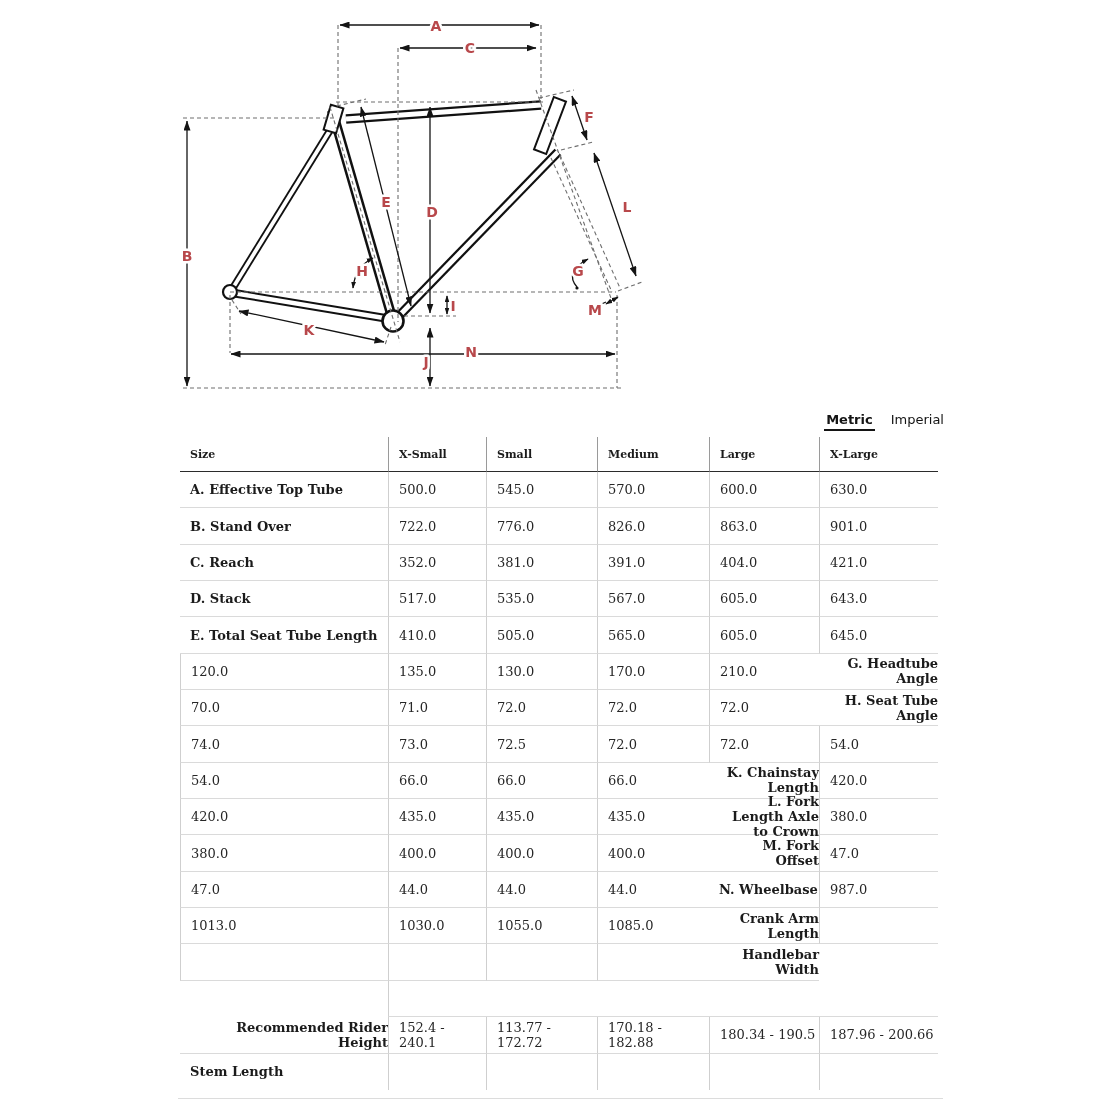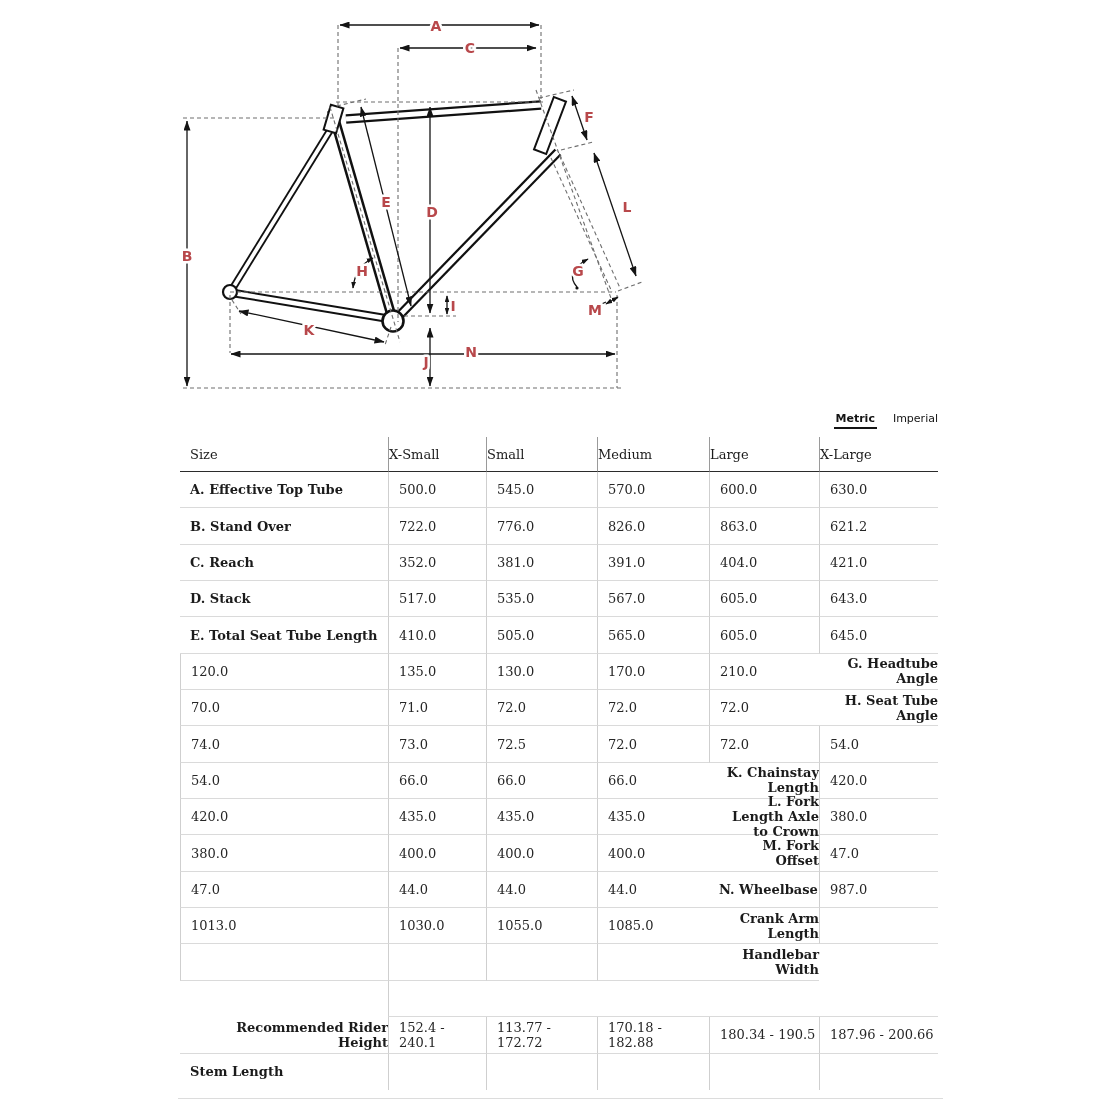--- a/index.html
+++ b/index.html
@@ -3,32 +3,32 @@
 <meta charset="utf-8">
 <style>
   html,body{margin:0;padding:0;background:#ffffff;}
   body{width:1120px;height:1120px;position:relative;overflow:hidden;
        font-family:"DejaVu Serif", serif;color:#1b1b1b;}
 
   
   #diagram-wrap{position:absolute;left:0;top:0;width:680px;height:430px;}
 
   
-  #units-toggle{position:absolute;left:180px;top:412px;width:758px;
+  #units-toggle{position:absolute;left:186px;top:412px;width:758px;
     display:flex;justify-content:flex-end;align-items:baseline;gap:16px;
-    font-family:"DejaVu Sans", sans-serif;font-size:11px;color:#141414;}
+    font-family:"DejaVu Sans", sans-serif;font-size:13px;color:#141414;}
   #units-toggle .unit{cursor:pointer;}
   #units-toggle .active{font-weight:bold;border-bottom:2px solid #141414;padding:0 2px 2px 2px;}
 
   
   #geo-table{position:absolute;left:180px;top:437px;width:758px;
     display:grid;grid-template-columns:208px 98px 111px 112px 110px 119px;}
   .head-cell{height:35px;display:flex;align-items:center;
-    font-size:13px;font-weight:normal;border-bottom:1px solid #2b2b2b;box-sizing:border-box;}
-  .head-cell.val{border-left:1px solid #9a9a9a;}
+    font-size:11px;font-weight:bold;border-bottom:1px solid #2b2b2b;box-sizing:border-box;}
+  .head-cell.val{border-left:1px solid #9a9a9a;padding-left:10px;}
   .head-cell.lab{padding-left:10px;}
   .body-cell{height:36.35px;display:flex;align-items:center;box-sizing:border-box;
     border-bottom:1px solid #dadada;font-size:13px;}
   .label-cell{font-weight:bold;padding-left:10px;text-align:right;}
   .value-cell{padding-left:10px;border-left:1px solid #cfcfcf;color:#262626;}
   .span-cell{grid-column:2 / 7;}
   .no-bottom{border-bottom:none;}
 
   #bottom-divider{position:absolute;left:178px;top:1098px;width:765px;height:1px;
     background:#dcdcdc;}
@@ -165,21 +165,21 @@
     <div class="body-cell value-cell">500.0</div>
     <div class="body-cell value-cell">545.0</div>
     <div class="body-cell value-cell">570.0</div>
     <div class="body-cell value-cell">600.0</div>
     <div class="body-cell value-cell">630.0</div>
     <div class="body-cell label-cell">B. Stand Over</div>
     <div class="body-cell value-cell">722.0</div>
     <div class="body-cell value-cell">776.0</div>
     <div class="body-cell value-cell">826.0</div>
     <div class="body-cell value-cell">863.0</div>
-    <div class="body-cell value-cell">621.2</div>
+    <div class="body-cell value-cell">901.0</div>
     <div class="body-cell label-cell">C. Reach</div>
     <div class="body-cell value-cell">352.0</div>
     <div class="body-cell value-cell">381.0</div>
     <div class="body-cell value-cell">391.0</div>
     <div class="body-cell value-cell">404.0</div>
     <div class="body-cell value-cell">421.0</div>
     <div class="body-cell label-cell">D. Stack</div>
     <div class="body-cell value-cell">517.0</div>
     <div class="body-cell value-cell">535.0</div>
     <div class="body-cell value-cell">567.0</div>

